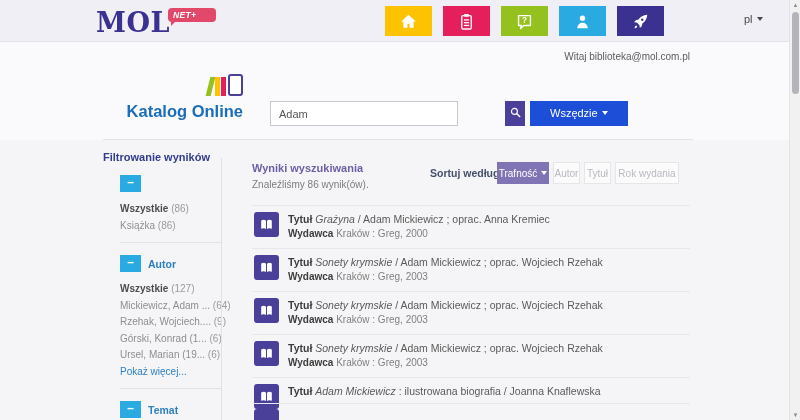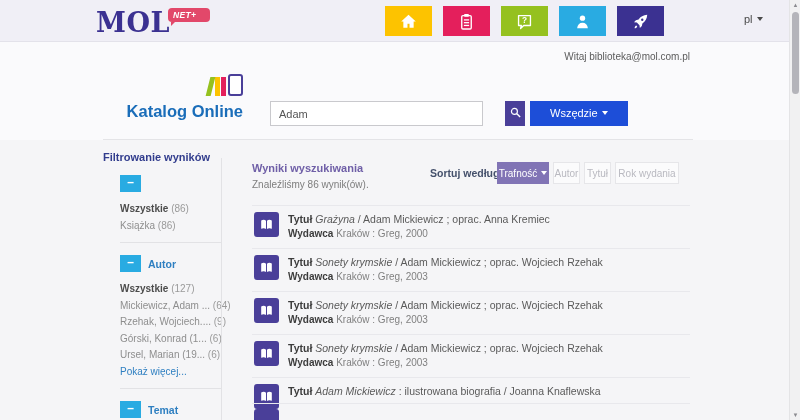--- a/index.html
+++ b/index.html
@@ -9,21 +9,21 @@
     font-family:"Liberation Sans", sans-serif;
     background:#f5f5f7; color:#555;
   }
   
   .topbar { position:absolute; left:0; top:0; width:800px; height:42px;
     background:#f0eff6; border-bottom:1px solid #e3e2ea; }
   .mol-logo { position:absolute; left:96px; top:6px; width:120px; height:34px; }
   .mol-text { font-family:"DejaVu Serif", serif; font-weight:bold; font-size:27px;
     color:#3b3191; letter-spacing:0.5px; line-height:34px; }
   .net-badge { position:absolute; left:72px; top:2px; background:#e2486a; color:#fff;
-    font-size:8.5px; font-weight:bold; font-style:italic; padding:2px 14px 2px 5px;
+    font-size:8.5px; font-weight:bold; font-style:italic; padding:2px 20px 2px 5px;
     border-radius:4px; letter-spacing:0.3px; }
   .net-badge::after { content:""; position:absolute; left:3px; bottom:-4px;
     border-left:4px solid #e2486a; border-bottom:4px solid transparent; }
   .topnav { position:absolute; left:385px; top:6px; height:30px; display:flex; }
   .nav-btn { width:47px; height:30px; margin-right:11px; display:flex;
     align-items:center; justify-content:center; cursor:pointer; }
   .nav-btn svg { width:19px; height:19px; display:block; }
   .c-yellow { background:#fdc300; } .c-crimson { background:#e41f5c; }
   .c-green { background:#95c11f; } .c-blue { background:#29abe2; }
   .c-indigo { background:#3b3191; }
@@ -48,21 +48,21 @@
   .brand { position:absolute; left:103px; top:74px; width:140px; text-align:right;font-weight:bold; }
   .books-icon { display:inline-block; height:24px; margin-bottom:4px; }
   .books-icon span { display:inline-block; vertical-align:bottom; }
   .bk-green { width:5px; height:19px; background:#95c11f; transform:skewX(-14deg);
     margin-right:2px; }
   .bk-yellow { width:5px; height:19px; background:#fdc300; margin-right:1px; }
   .bk-red { width:5px; height:19px; background:#e41f5c; margin-right:2px; }
   .bk-tablet { width:15px; height:22px; border:2.5px solid #4a3f99; border-radius:3px;
     background:#fff; }
   .brand-title { font-size:16.5px; color:#1a6db9; }
-  .searchbox { position:absolute; left:270px; top:101px; width:213px; height:25px;
+  .searchbox { position:absolute; left:270px; top:101px; width:188px; height:25px;
     border:1px solid #c9c9cd; background:#fff; font-size:11px; color:#555;
     padding:0 8px; font-family:"Liberation Sans", sans-serif; }
   .search-btn { position:absolute; left:505px; top:101px; width:20px; height:25px;
     background:#4a3f99; border:none; display:flex; align-items:center;
     justify-content:center; cursor:pointer; }
   .search-btn svg { width:13px; height:13px; }
   .scope-btn { position:absolute; left:530px; top:101px; height:25px; padding:0 20px;
     background:#1d4ed8; color:#fff; font-size:11px; line-height:25px; cursor:pointer; }
   .header-rule { position:absolute; left:103px; top:139px; width:590px; height:1px;
     background:#e4e4e7; }

